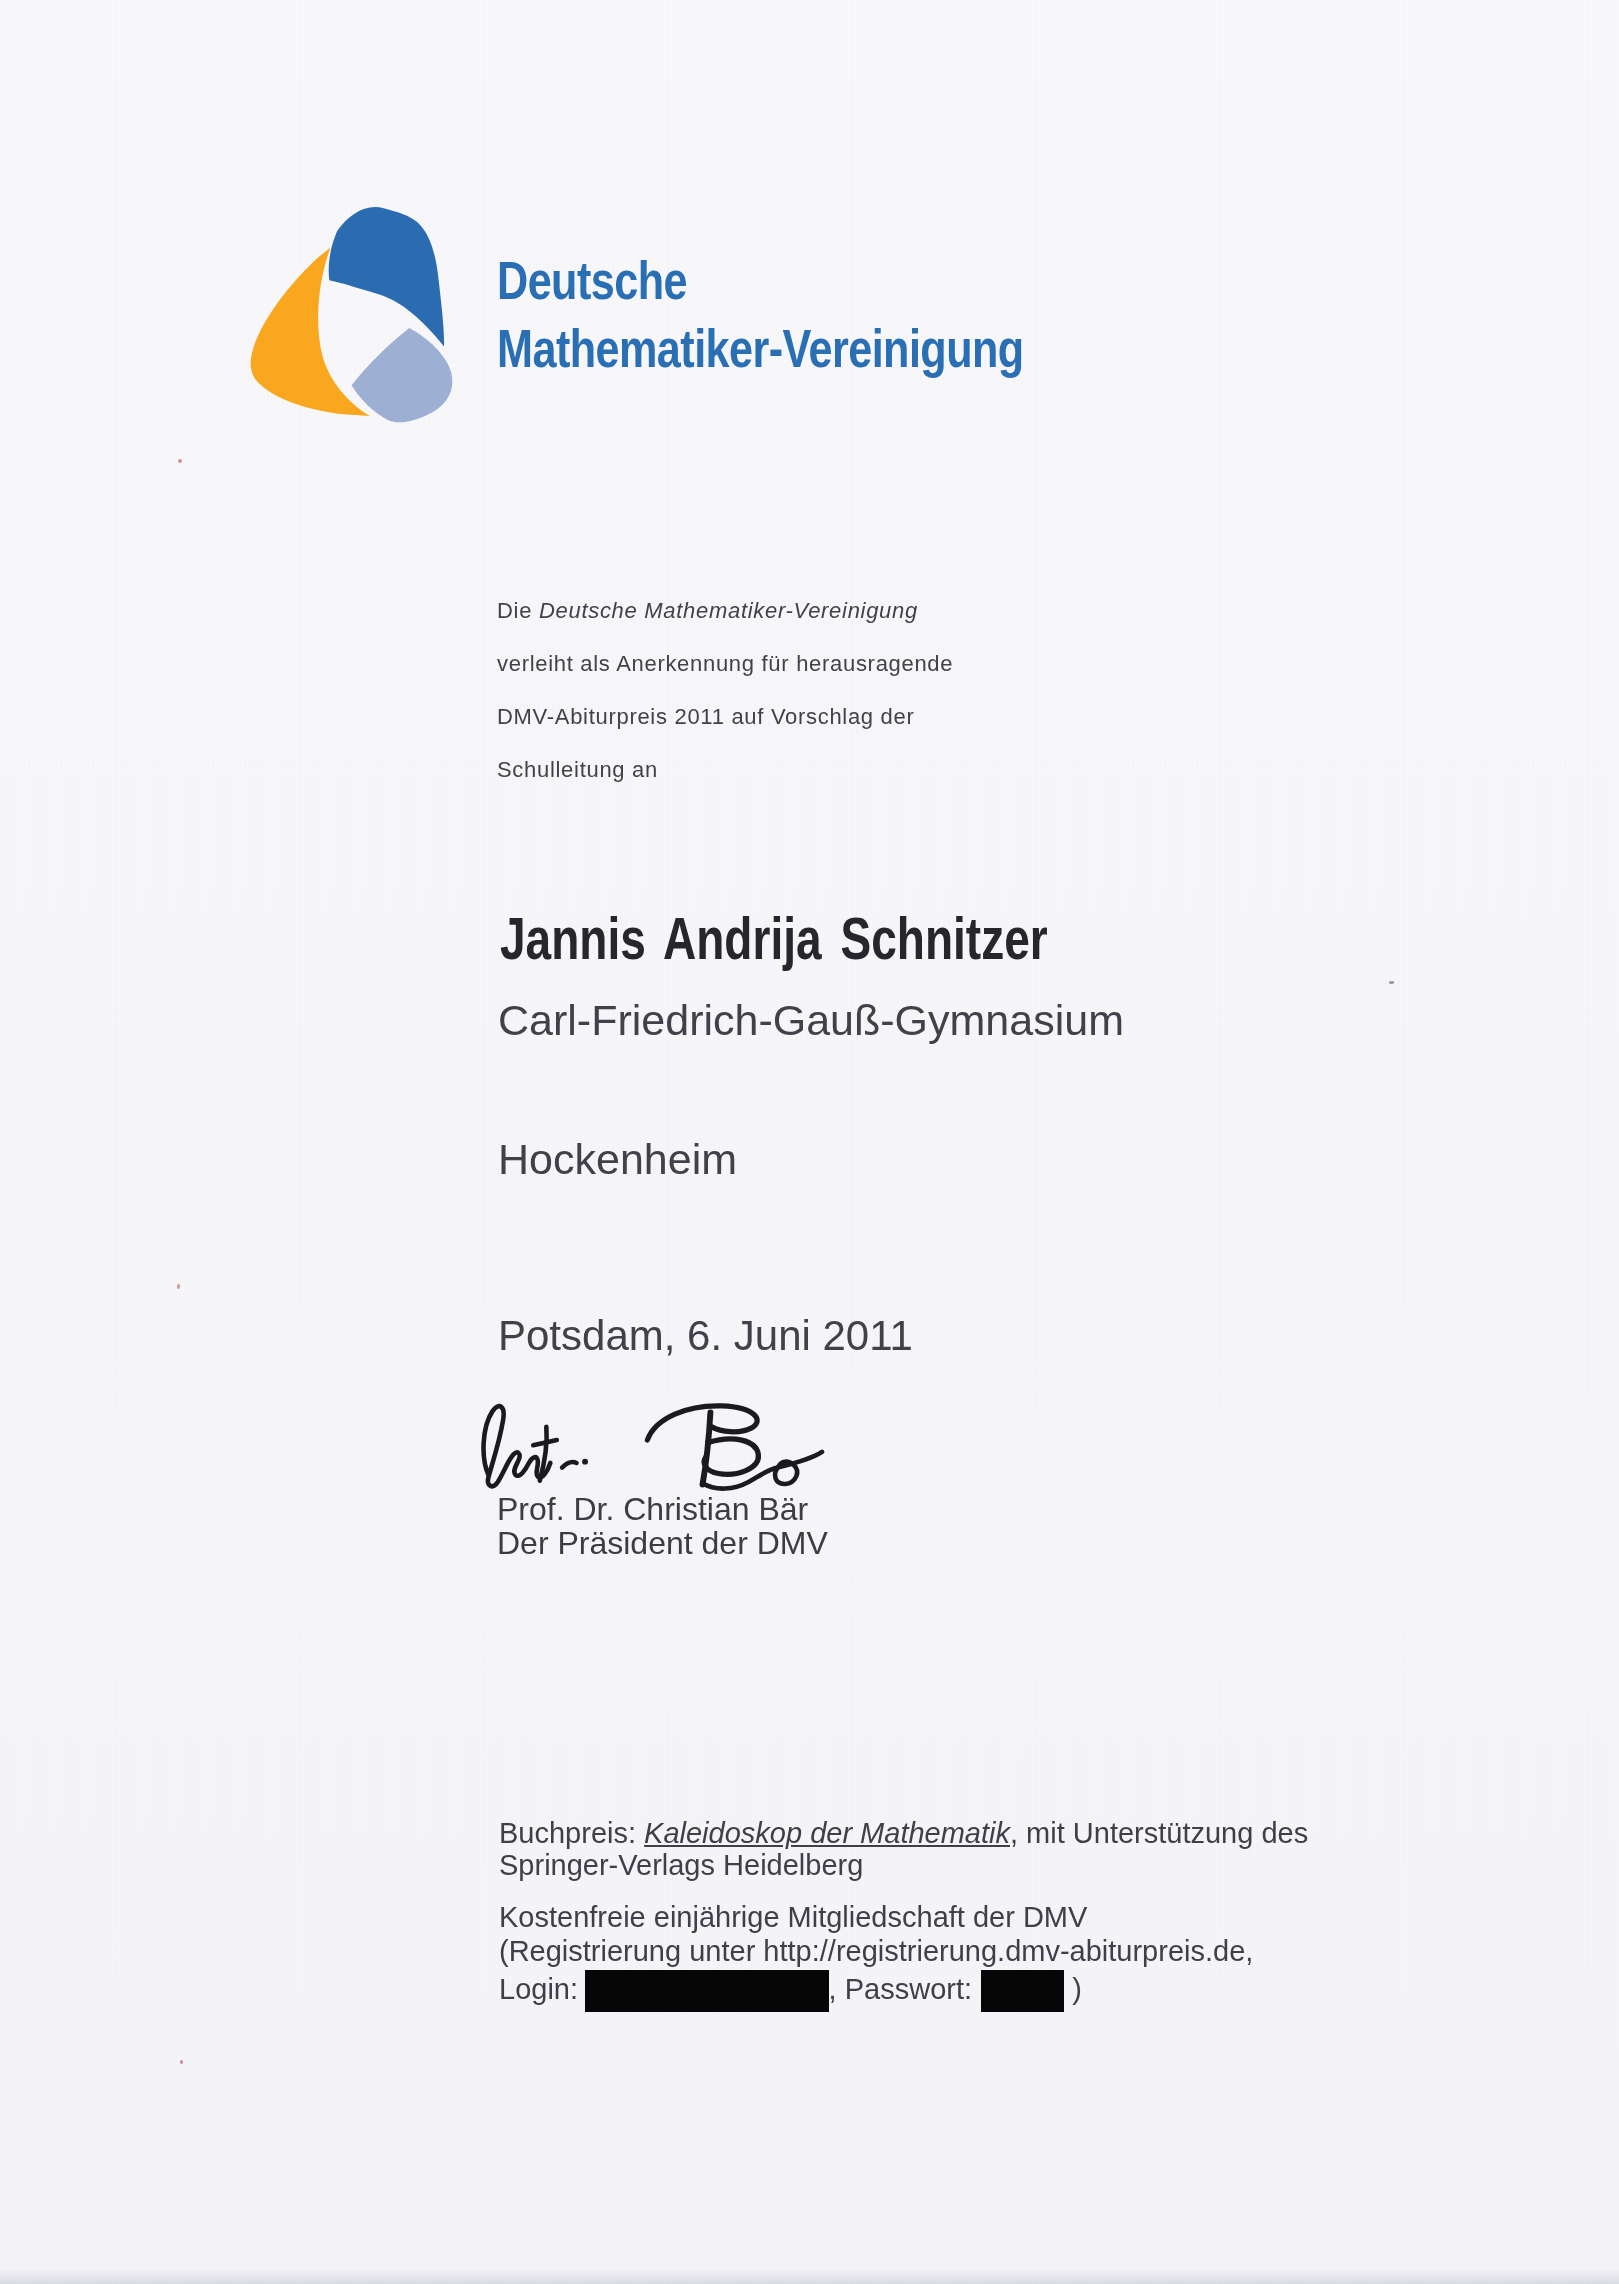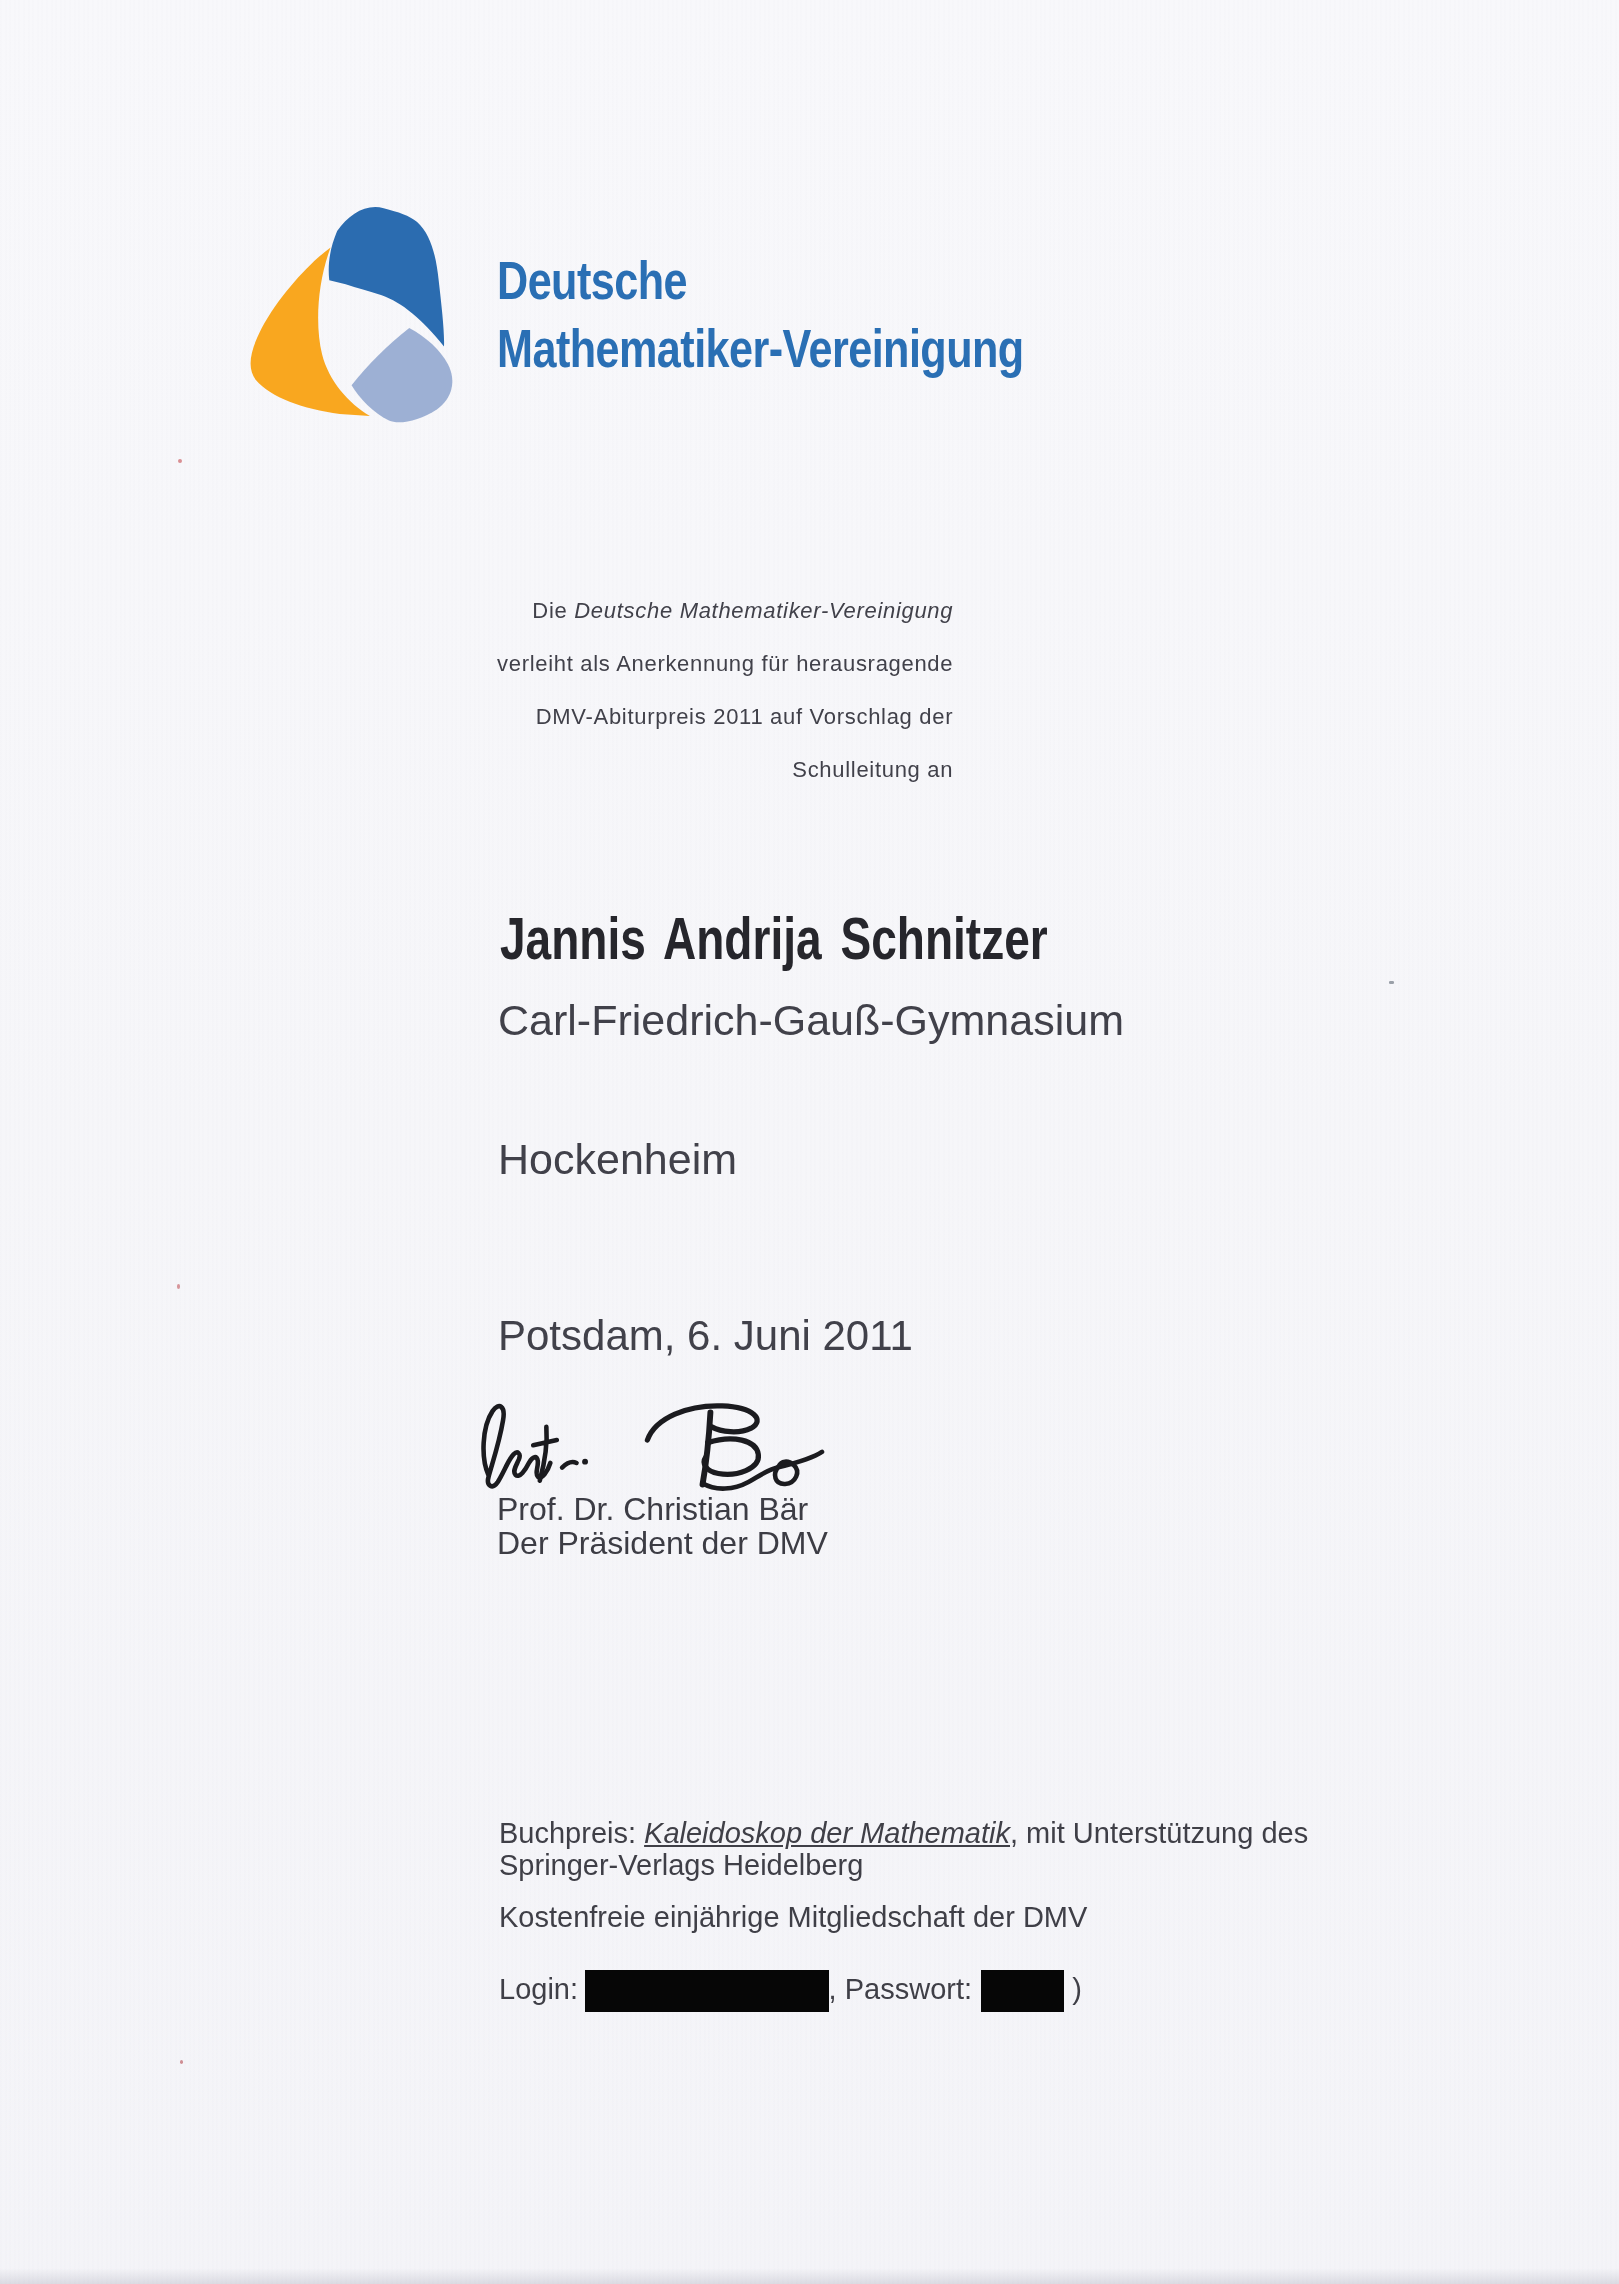--- a/index.html
+++ b/index.html
@@ -5,21 +5,20 @@
 <style>
   html,body{margin:0;padding:0;background:#e9e9ee;}
   .page{
     position:relative;
     width:1620px;height:2284px;
     background:
       repeating-linear-gradient(90deg, rgba(40,40,90,0.008) 0 2px, rgba(0,0,0,0) 2px 4.6px),
       linear-gradient(180deg,#f8f8fb 0%,#f6f6f9 50%,#f4f4f8 100%);
     overflow:hidden;
     font-family:"Liberation Sans","DejaVu Sans",sans-serif;
-    text-align:right;
   }
   .page::after{ 
     content:"";position:absolute;left:0;right:0;bottom:0;height:15.7px;
     background:linear-gradient(180deg,rgba(120,120,140,0) 0%,rgba(120,120,140,0.20) 100%);
   }
   .abs{position:absolute;white-space:nowrap;}
   .body-text{color:#41414a;font-weight:400;}
   .intro{font-size:22px;line-height:53px;letter-spacing:0.7px;}
   .intro .it{font-style:italic;}
   .name{
@@ -82,20 +81,21 @@
     <path stroke-width="7" d="M458,104 C448,116 452,132 468,131 C484,130 492,112 481,102 C472,94 462,96 458,104"></path>
   </svg>
 
   <div class="abs small" style="left:497px;top:1490px;">Prof. Dr. Christian Bär</div>
   <div class="abs small" style="left:497px;top:1524px;">Der Präsident der DMV</div>
 
   <div class="abs foot" style="left:499px;top:1816px;"><span>Buchpreis: </span><span class="it">Kaleidoskop der Mathematik</span><span>, mit Unterstützung des</span></div>
   <div class="abs foot" style="left:499px;top:1848px;">Springer-Verlags Heidelberg</div>
 
   <div class="abs foot" style="left:499px;top:1900px;">Kostenfreie einjährige Mitgliedschaft der DMV</div>
+  <div class="abs foot" style="left:499px;top:1934px;">(Registrierung unter http://registrierung.dmv-abiturpreis.de,</div>
   <div class="abs foot" style="left:499px;top:1970px;">
     <span>Login:</span><span class="redact" style="margin-left:6.6px;"></span><span>, Passwort:</span><span class="redact short" style="margin-left:9.2px;"></span><span style="margin-left:7.9px;">)</span>
   </div>
 
   <div class="speck" style="left:178px;top:459px;width:3.9px;height:3.9px;background:#d98f93;"></div>
   <div class="speck" style="left:177px;top:1284px;width:3.3px;height:4.6px;background:#d7969b;"></div>
   <div class="speck" style="left:180px;top:2060px;width:3.3px;height:3.9px;background:#cf8e94;"></div>
   <div class="speck" style="left:1389px;top:981px;width:5.2px;height:2.6px;background:#9aa0a8;border-radius:1.3px;"></div>
 
 </div>

